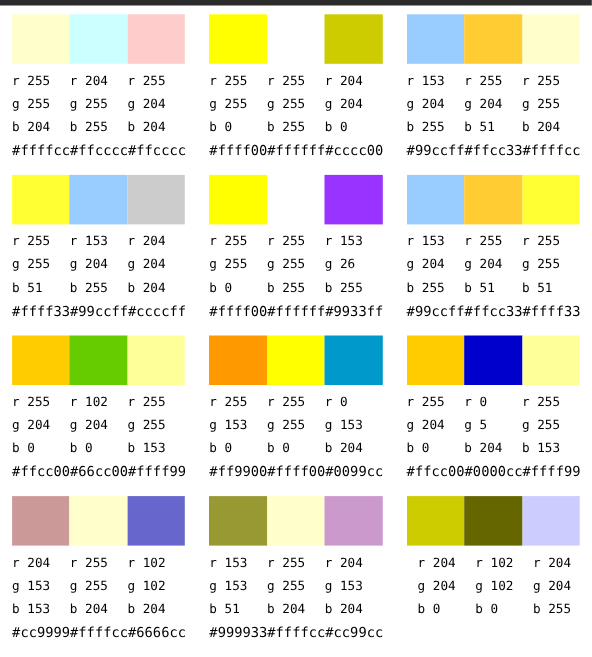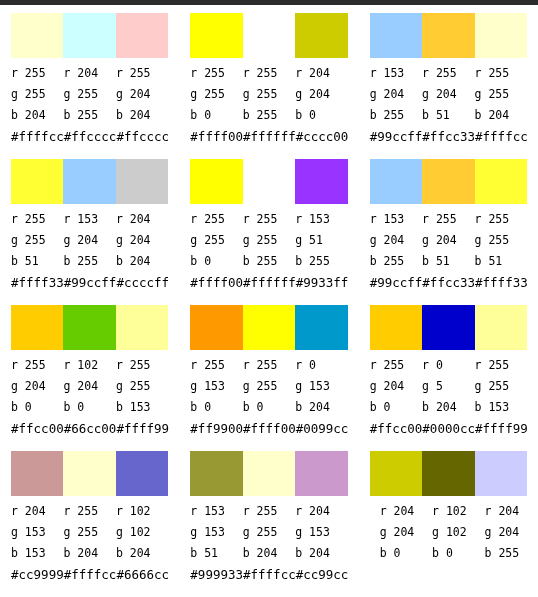--- a/index.html
+++ b/index.html
@@ -240,21 +240,21 @@
         </div>
         <div class="info-table">
           <div class="info-line">
             <div class="info-cell">r 255</div>
             <div class="info-cell">r 255</div>
             <div class="info-cell">r 153</div>
           </div>
           <div class="info-line">
             <div class="info-cell">g 255</div>
             <div class="info-cell">g 255</div>
-            <div class="info-cell">g 51</div>
+            <div class="info-cell">g 26</div>
           </div>
           <div class="info-line">
             <div class="info-cell">b 0</div>
             <div class="info-cell">b 255</div>
             <div class="info-cell">b 255</div>
           </div>
           <div class="hex-line">
             <div class="hex-cell">#ffff00</div>
             <div class="hex-cell">#ffffff</div>
             <div class="hex-cell">#9933ff</div>

